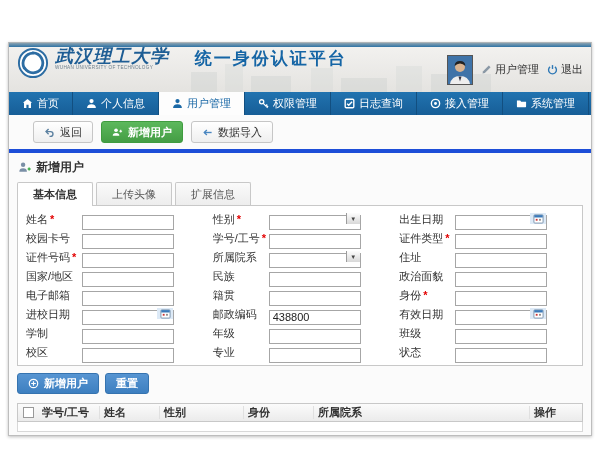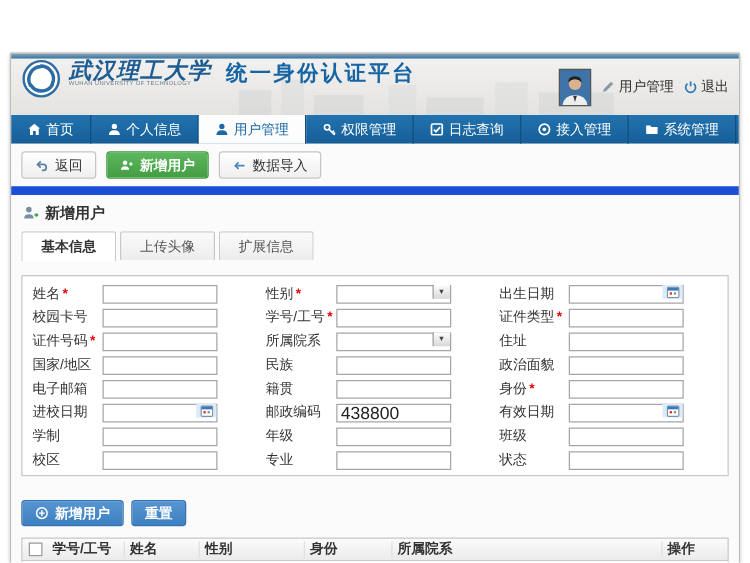--- a/index.html
+++ b/index.html
@@ -13,52 +13,52 @@
     linear-gradient(#d4d8d6,#d4d8d6) 34px 6px/18px 28px no-repeat,
     linear-gradient(#c9cecd,#c9cecd) 60px 18px/40px 16px no-repeat,
     linear-gradient(#d4d8d6,#d4d8d6) 120px 10px/22px 24px no-repeat,
     linear-gradient(#c9cecd,#c9cecd) 150px 20px/46px 14px no-repeat,
     linear-gradient(#d4d8d6,#d4d8d6) 205px 8px/26px 26px no-repeat,
     linear-gradient(#c9cecd,#c9cecd) 240px 16px/60px 18px no-repeat;}
   .logo-badge{width:32px;height:32px;flex:0 0 auto;z-index:1;}
   .uni-block{margin-left:6px;z-index:1;}
   .uni-cn{font-family:"Liberation Serif",serif;font-style:italic;font-weight:bold;font-size:18px;color:#1e5d94;line-height:18px;letter-spacing:1px;}
   .uni-en{font-size:6px;color:#6a7c8a;letter-spacing:.4px;transform:scale(.78);transform-origin:left top;white-space:nowrap;}
-  .platform-title{font-size:17px;font-weight:bold;color:#1565a5;letter-spacing:2px;z-index:1;font-family:Liberation Mono, monospace;}
+  .platform-title{margin-left:14px;font-size:17px;font-weight:bold;color:#1565a5;letter-spacing:2px;z-index:1;font-family:Liberation Mono, monospace;}
   .hdr-right{margin-left:auto;display:flex;align-items:center;gap:8px;z-index:1;}
   .avatar{width:24px;height:28px;border:1px solid #555;display:block;}
   .hdr-link{display:flex;align-items:center;gap:3px;font-size:11px;color:#333;text-decoration:none;cursor:pointer;}
   .hdr-link svg{display:block;}
   
   .navbar{height:23px;background:linear-gradient(#2173b0,#175e97);display:flex;align-items:stretch;font-size:11px;}
   .nav-tab{display:flex;align-items:center;gap:4px;padding:0 13px;color:#fff;font-weight:normal;border-right:1px solid #124f80;cursor:pointer;white-space:nowrap;}
   .nav-tab svg{width:11px;height:11px;fill:currentColor;stroke:none;}
   .nav-tab.active{background:#fdfdfd;color:#1a68a6;}
   
   .content{background:#fbfbfb;}
-  .toolbar{display:flex;gap:8px;padding:6px 8px;border-bottom:7px solid #1d4ed8;}
+  .toolbar{display:flex;gap:8px;padding:6px 24px;border-bottom:4px solid #1d4ed8;}
   .btn{display:flex;align-items:center;gap:5px;height:22px;padding:0 10px;font-size:11px;border-radius:3px;cursor:pointer;box-sizing:border-box;}
   .btn svg{display:block;}
   .btn-light{background:linear-gradient(#ffffff,#efefef);border:1px solid #c6c6c6;color:#333;}
   .btn-green{background:linear-gradient(#5cb85c,#449d44);border:1px solid #3f9c3f;color:#fff;font-weight:bold;}
   .btn-blue{background:linear-gradient(#5795d2,#3d7fc0);border:1px solid #3573af;color:#fff;font-weight:bold;}
   .section-head{display:flex;align-items:center;gap:5px;padding:6px 9px 3px;}
   .section-title{font-size:12px;font-weight:bold;color:#333;}
   
   .tabs{display:flex;gap:3px;padding:0 8px;position:relative;z-index:2;margin-top:3px;}
   .tab{font-size:11px;color:#555;background:linear-gradient(#fafafa,#ededed);border:1px solid #c8c8c8;border-bottom:none;padding:4px 15px 3px;border-radius:2px 2px 0 0;cursor:pointer;text-align:right;}
   .tab.active{background:#fff;color:#333;font-weight:bold;margin-bottom:-1px;padding-bottom:4px;}
   
-  .form-panel{margin:12px 8px;border:1px solid #c8c8c8;background:#fff;padding:6px 2px 5px;position:relative;z-index:1;}
+  .form-panel{margin:0 8px;border:1px solid #c8c8c8;background:#fff;padding:6px 2px 5px;position:relative;z-index:1;}
   .form-grid{display:grid;grid-template-columns:1fr 1fr 1fr;row-gap:4px;}
   .form-cell{display:flex;align-items:center;height:15px;}
   .f-label{width:56px;flex:0 0 auto;font-size:11px;color:#333;padding-left:6px;white-space:nowrap;overflow:hidden;}
   .req{color:#e30000;font-weight:bold;margin-left:2px;}
   .input-wrap{position:relative;width:92px;height:15px;flex:0 0 auto;}
-  .f-input{width:100%;height:100%;box-sizing:border-box;border:1px solid #a6a6a6;background:#fff;font-size:14px;padding:0 3px;font-family:"Liberation Sans",sans-serif;color:#222;}
+  .f-input{width:100%;height:100%;box-sizing:border-box;border:1px solid #a6a6a6;background:#fff;font-size:11px;padding:0 3px;font-family:"Liberation Sans",sans-serif;color:#222;}
   .addon{position:absolute;right:1px;top:1px;height:11px;display:flex;align-items:center;justify-content:center;cursor:pointer;border:none;padding:0;}
   .cal-btn{width:16px;background:#ddeaf7;}
   .sel-btn{width:14px;background:linear-gradient(#fdfdfd,#d8d8d8);border-left:1px solid #9c9c9c;font-size:6px;color:#444;}
   .form-actions{display:flex;gap:6px;padding:7px 8px;}
   .form-actions .btn{height:21px;}
   
   .user-table{margin:2px 8px 3px;}
   .t-head{display:flex;align-items:center;height:19px;background:linear-gradient(#fbfbfb,#ebebeb);border:1px solid #c8c8c8;box-sizing:border-box;}
   .t-cell{font-size:11px;font-weight:bold;color:#333;padding-left:4px;box-sizing:border-box;border-right:1px solid #e0e0e0;height:13px;line-height:13px;white-space:nowrap;overflow:hidden;}
   .t-cell:last-child{border-right:none;}

